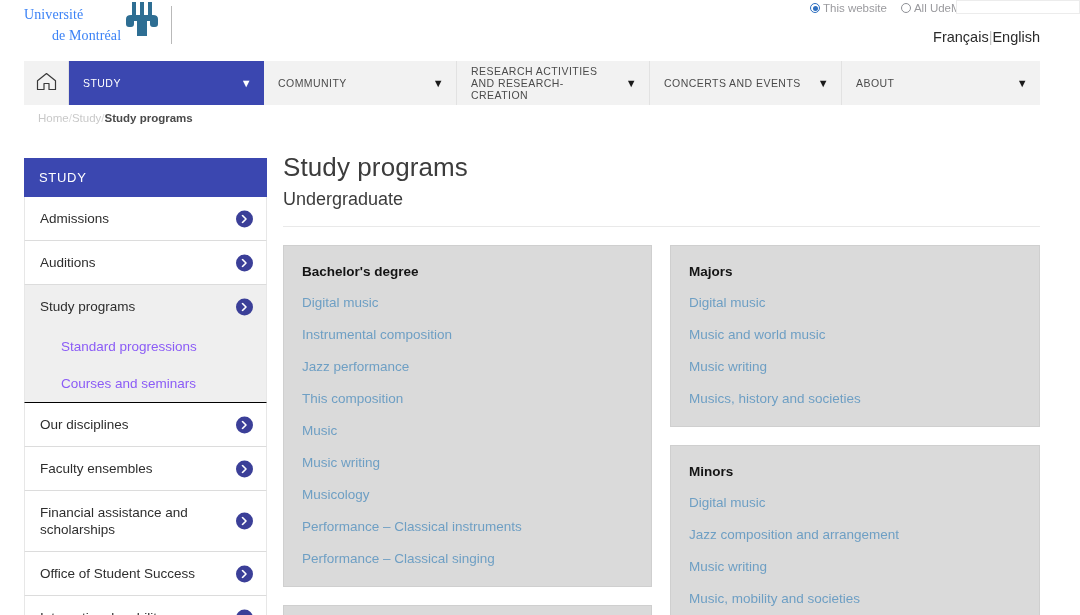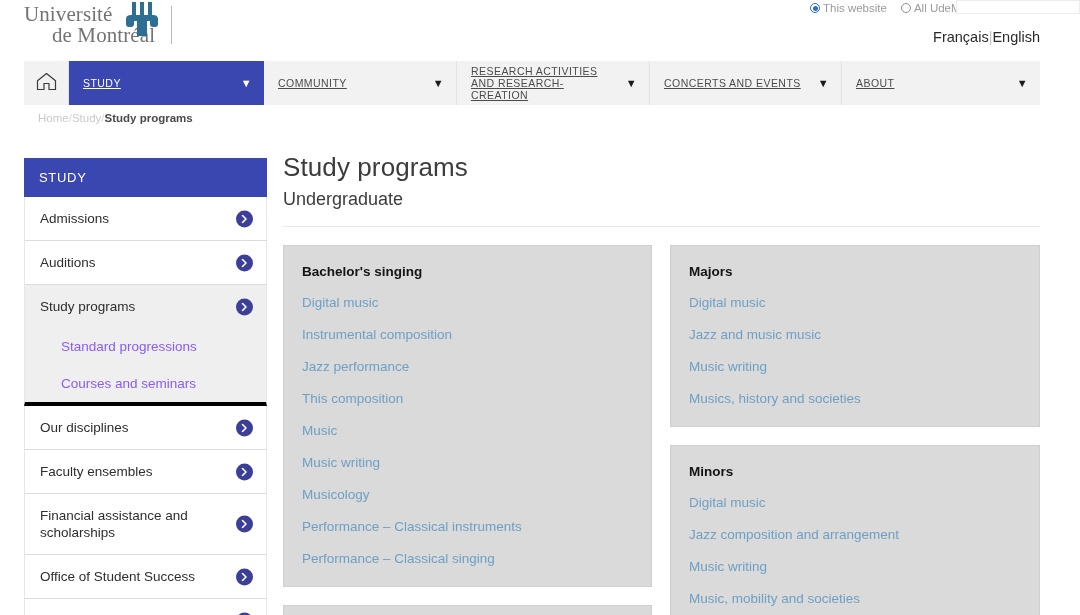--- a/index.html
+++ b/index.html
@@ -55,23 +55,23 @@
   .lang-sep { color: #c3c3c3; font-weight: 300; }
 
   
   .brand {
     position: absolute;
     top: 4px; left: 24px;
     display: flex; align-items: flex-end; gap: 0;
   }
   .brand-udem {
     font-family: "Liberation Serif", serif;
-    font-size: 21px;
+    font-size: 14px;
     line-height: 21px;
-    color: #737373;
+    color: #3b82f6;
     letter-spacing: 0.1px;
     white-space: nowrap;
   }
   .brand-udem .l1 { display: block; }
   .brand-udem .l2 { display: block; padding-left: 28px; }
   .brand-mark {
     position: absolute;
     left: 118px; top: 2px;
     width: 48px; height: 36px;
   }
@@ -108,21 +108,21 @@
     position: relative;
     display: flex; align-items: center;
     padding: 0 14px;
     border-right: 1px solid #e2e2e2;
     font-size: 10.5px;
     letter-spacing: 0.45px;
     color: #4b4b4b;
     text-transform: uppercase;
     line-height: 12px;
   }
-  .nav-item .label { flex: 1; padding-right: 22px; text-decoration: underline; }
+  .nav-item .label { flex: 1; padding-right: 22px; }
   .nav-item .caret {
     position: absolute;
     right: 12px; top: 50%;
     transform: translateY(-50%);
     font-size: 11px; color: #1a1a1a;
   }
   .nav-item.active {
     background: #3b47b0;
     color: #ffffff;
     border-right: none;
@@ -173,21 +173,21 @@
   }
   .side-item.selected { background: #efefef; border-bottom: none; }
   .side-sub {
     background: #efefef;
     border-left: 1px solid #e7e7e7;
     border-right: 1px solid #e7e7e7;
     padding: 11px 15px 11px 36px;
     font-size: 13.5px;
     color: #8b5cf6;
   }
-  .side-sub.last { border-bottom: 4px solid #000000; }
+  .side-sub.last { border-bottom: 1px solid #000000; }
   .chev {
     position: absolute;
     right: 13px; top: 50%;
     transform: translateY(-50%);
     width: 17px; height: 17px;
     border-radius: 50%;
     background: #3b3f98;
     display: flex; align-items: center; justify-content: center;
   }
   .chev svg { display: block; }
@@ -411,39 +411,39 @@
 
 <main class="content">
   <h1 class="page-title">Study programs</h1>
   <h2 class="page-sub">Undergraduate</h2>
   <div class="rule"></div>
 
   <div class="cols">
 
     <div class="col col-left">
       <section class="card">
-        <div class="card-title">Bachelor's singing</div>
+        <div class="card-title">Bachelor's degree</div>
         <a class="link" href="#">Digital music</a>
         <a class="link" href="#">Instrumental composition</a>
         <a class="link" href="#">Jazz performance</a>
         <a class="link" href="#">This composition</a>
         <a class="link" href="#">Music</a>
         <a class="link" href="#">Music writing</a>
         <a class="link" href="#">Musicology</a>
         <a class="link" href="#">Performance – Classical instruments</a>
         <a class="link" href="#">Performance – Classical singing</a>
       </section>
       <section class="card card-partial"></section>
     </div>
 
     <div class="col col-right">
       <section class="card">
         <div class="card-title">Majors</div>
         <a class="link" href="#">Digital music</a>
-        <a class="link" href="#">Jazz and music music</a>
+        <a class="link" href="#">Music and world music</a>
         <a class="link" href="#">Music writing</a>
         <a class="link" href="#">Musics, history and societies</a>
       </section>
       <section class="card">
         <div class="card-title">Minors</div>
         <a class="link" href="#">Digital music</a>
         <a class="link" href="#">Jazz composition and arrangement</a>
         <a class="link" href="#">Music writing</a>
         <a class="link" href="#">Music, mobility and societies</a>
       </section>

